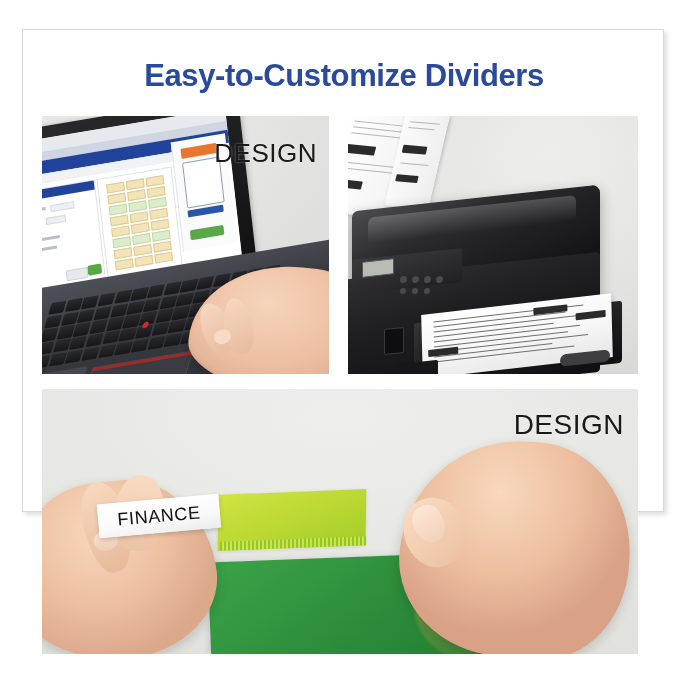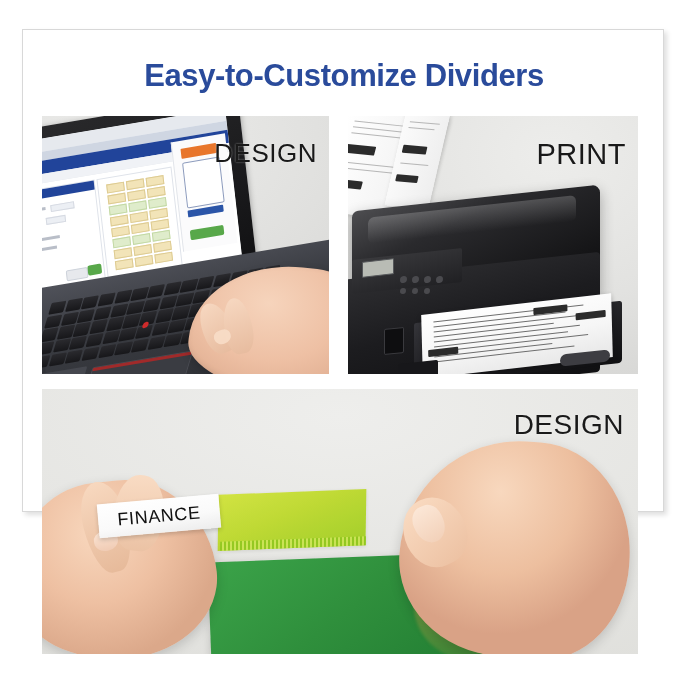--- a/index.html
+++ b/index.html
@@ -613,21 +613,20 @@
         <div class="pr-textrow" style="left:12px;top:48px;width:140px;"></div>
         <div class="pr-darkstrip" style="left:112px;top:6px;width:34px;height:7px;"></div>
         <div class="pr-darkstrip" style="left:154px;top:16px;width:30px;height:7px;"></div>
         <div class="pr-darkstrip" style="left:6px;top:36px;width:30px;height:7px;"></div>
       </div>
 
       <div class="pr-handle"></div>
       <div class="pr-foot"></div>
       <div class="pr-sideport"></div>
 
-      <div class="panel-label" id="label-print">PRINT</div>
     </div>
 
     <div class="panel" id="panel-insert">
       <div class="bg-insert"></div>
 
       <div class="div-body"></div>
       <div class="div-tab"></div>
       <div class="div-tab-seam"></div>
 
       <div class="fingers-behind"></div>

